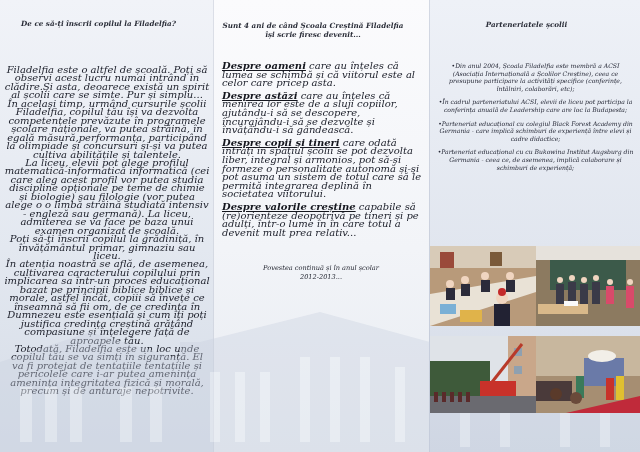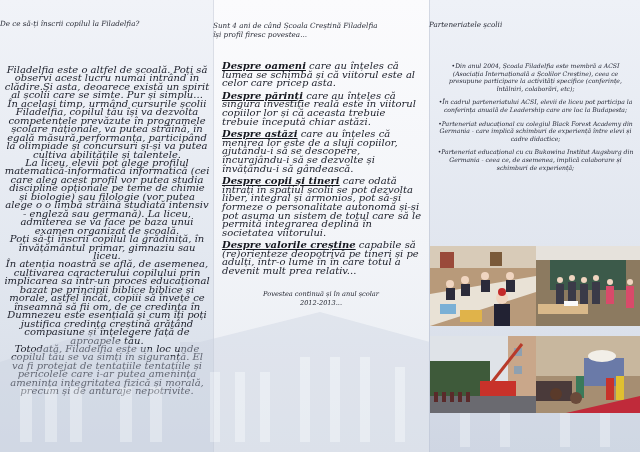--- a/index.html
+++ b/index.html
@@ -12,32 +12,32 @@
     .bg-building { position: absolute; left: 0; right: 0; bottom: 0; height: 160px; opacity: 0.55; }
     .col { position: absolute; top: 0; bottom: 0; box-sizing: border-box; font-style: italic; }
     .col-left  { left: 0; width: 213px;
       background: linear-gradient(180deg, #f1f3f8 0%, #e3e8f0 55%, #d5dce7 100%); }
     .col-mid   { left: 213px; width: 216px;
       background: linear-gradient(180deg, #fbfbfd 0%, #f2f4f8 55%, #e7ebf1 100%); }
     .col-right { left: 429px; width: 211px;
       background: linear-gradient(180deg, #eef1f7 0%, #e1e6ef 55%, #d3dae6 100%); padding-left: 28px; }
     .divider { position: absolute; top: 0; bottom: 0; width: 1px; background: rgba(160,170,190,0.35); }
 
-    .title { position: absolute; left: 0; right: 16px; font-size: 7.2px; color: #2a2d38; }
+    .title { position: absolute; left: 0; right: 16px; text-align: center; font-size: 7.2px; color: #2a2d38; font-weight: bold; }
     .col-left .title { top: 19px; }
     .col-mid .title { top: 21px; line-height: 9px; }
     .col-right .title { top: 20px; }
 
     .left-body { position: absolute; top: 66px; left: 4px; right: 3px; font-size: 10px; line-height: 8.45px; text-align: center; color: #20232e; }
     .left-body p { margin: 0; }
 
     .mid-body { position: absolute; top: 62px; left: 9px; right: 4px; font-size: 10px; line-height: 8.6px; color: #20232e; }
     .mid-body .item { margin: 0 0 4px 0; }
     .mid-body .lbl { font-weight: bold; text-decoration: underline; color: #14161e; }
-    .mid-footer { position: absolute; top: 264px; left: 0; right: 0; text-align: center; font-size: 6.6px; line-height: 8.6px; margin-top: 26px; }
+    .mid-footer { position: absolute; top: 264px; left: 0; right: 0; text-align: center; font-size: 6.6px; line-height: 8.6px; }
 
     .right-body { position: absolute; top: 62px; left: 8px; right: 6px; font-size: 6.1px; line-height: 7.6px; text-align: center; color: #252836; }
     .right-body .bullet { margin: 0 0 6px 0; }
     .photo { position: absolute; overflow: hidden; }
     .photo svg { width: 100%; height: 100%; display: block; }
   </style>
 </head>
 <body>
 
 <div class="page">
@@ -50,25 +50,24 @@
       <p>La liceu, elevii pot alege profilul matematică-informatică informatică (cei care aleg acest profil vor putea studia discipline opționale pe teme de chimie și biologie) sau filologie (vor putea alege o o limbă străină studiată intensiv - engleză sau germană). La liceu, admiterea se va face pe baza unui examen organizat de școală.</p>
       <p>Poți să-ți înscrii copilul la grădiniță, în învățământul primar, gimnaziu sau liceu.</p>
       <p>În atenția noastră se află, de asemenea, cultivarea caracterului copilului prin implicarea sa într-un proces educațional bazat pe principii biblice biblice și morale, astfel încât, copiii să învețe ce înseamnă să fii om, de ce credința în Dumnezeu este esențială și cum îți poți justifica credința creștină arătând compasiune și înțelegere față de aproapele tău.</p>
       <p>Totodată, Filadelfia este un loc unde copilul tău se va simți în siguranță. El va fi protejat de tentațiile tentațiile și pericolele care i-ar putea amenința amenința integritatea fizică și morală, precum și de anturaje nepotrivite.</p>
     </div>
   </section>
 
   <section class="col col-mid">
     <div class="title">
       <div>Sunt 4 ani de când Școala Creștină Filadelfia</div>
-      <div>își profil firesc povestea...</div>
+      <div>își scrie firesc devenit...</div>
     </div>
     <div class="mid-body">
       <p class="item"><span class="lbl">Despre oameni</span><span> care au înțeles că lumea se schimbă și că viitorul este al celor care pricep asta.</span></p>
-      <p class="item"><span class="lbl">Despre părinți</span><span> care au înțeles că singura investiție reală este în viitorul copiilor lor și că aceasta trebuie trebuie începută chiar astăzi.</span></p>
       <p class="item"><span class="lbl">Despre astăzi</span><span> care au înțeles că menirea lor este de a sluji copiilor, ajutându-i să se descopere, încurajându-i să se dezvolte și învățându-i să gândească.</span></p>
       <p class="item"><span class="lbl">Despre copii și tineri</span><span> care odată intrați în spațiul școlii se pot dezvolta liber, integral și armonios, pot să-și formeze o personalitate autonomă și-și pot asuma un sistem de totul care să le permită integrarea deplină în societatea viitorului.</span></p>
       <p class="item"><span class="lbl">Despre valorile creștine</span><span> capabile să (re)orienteze deopotrivă pe tineri și pe adulți, într-o lume în în care totul a devenit mult prea relativ...</span></p>
     </div>
     <div class="mid-footer">
       <div>Povestea continuă și în anul școlar</div>
       <div>2012-2013...</div>
     </div>
   </section>
 

